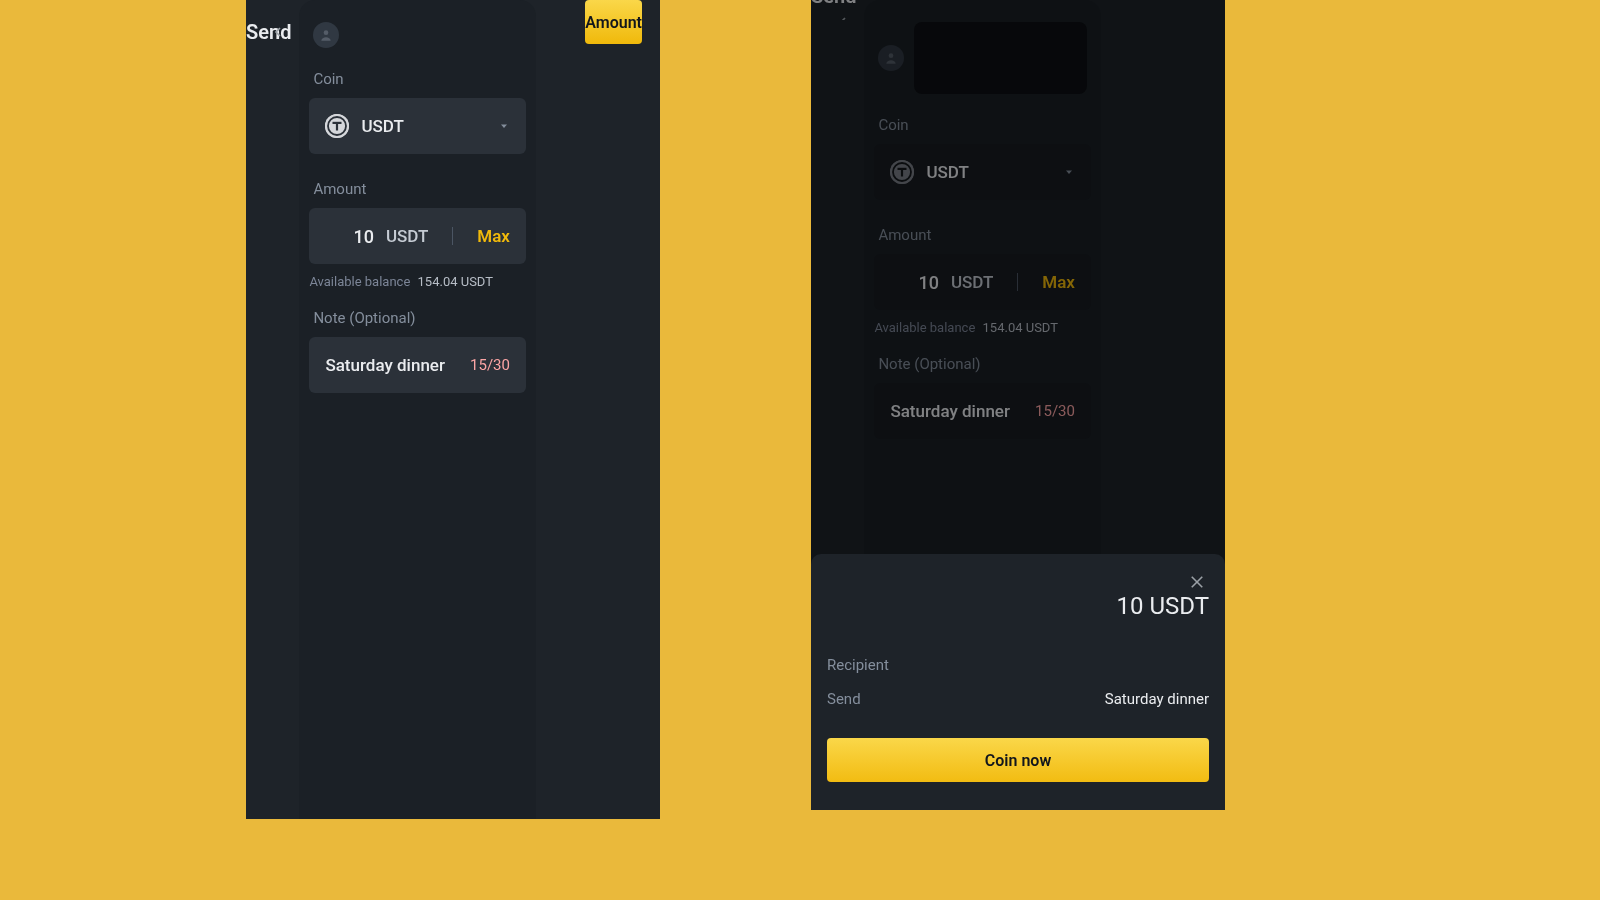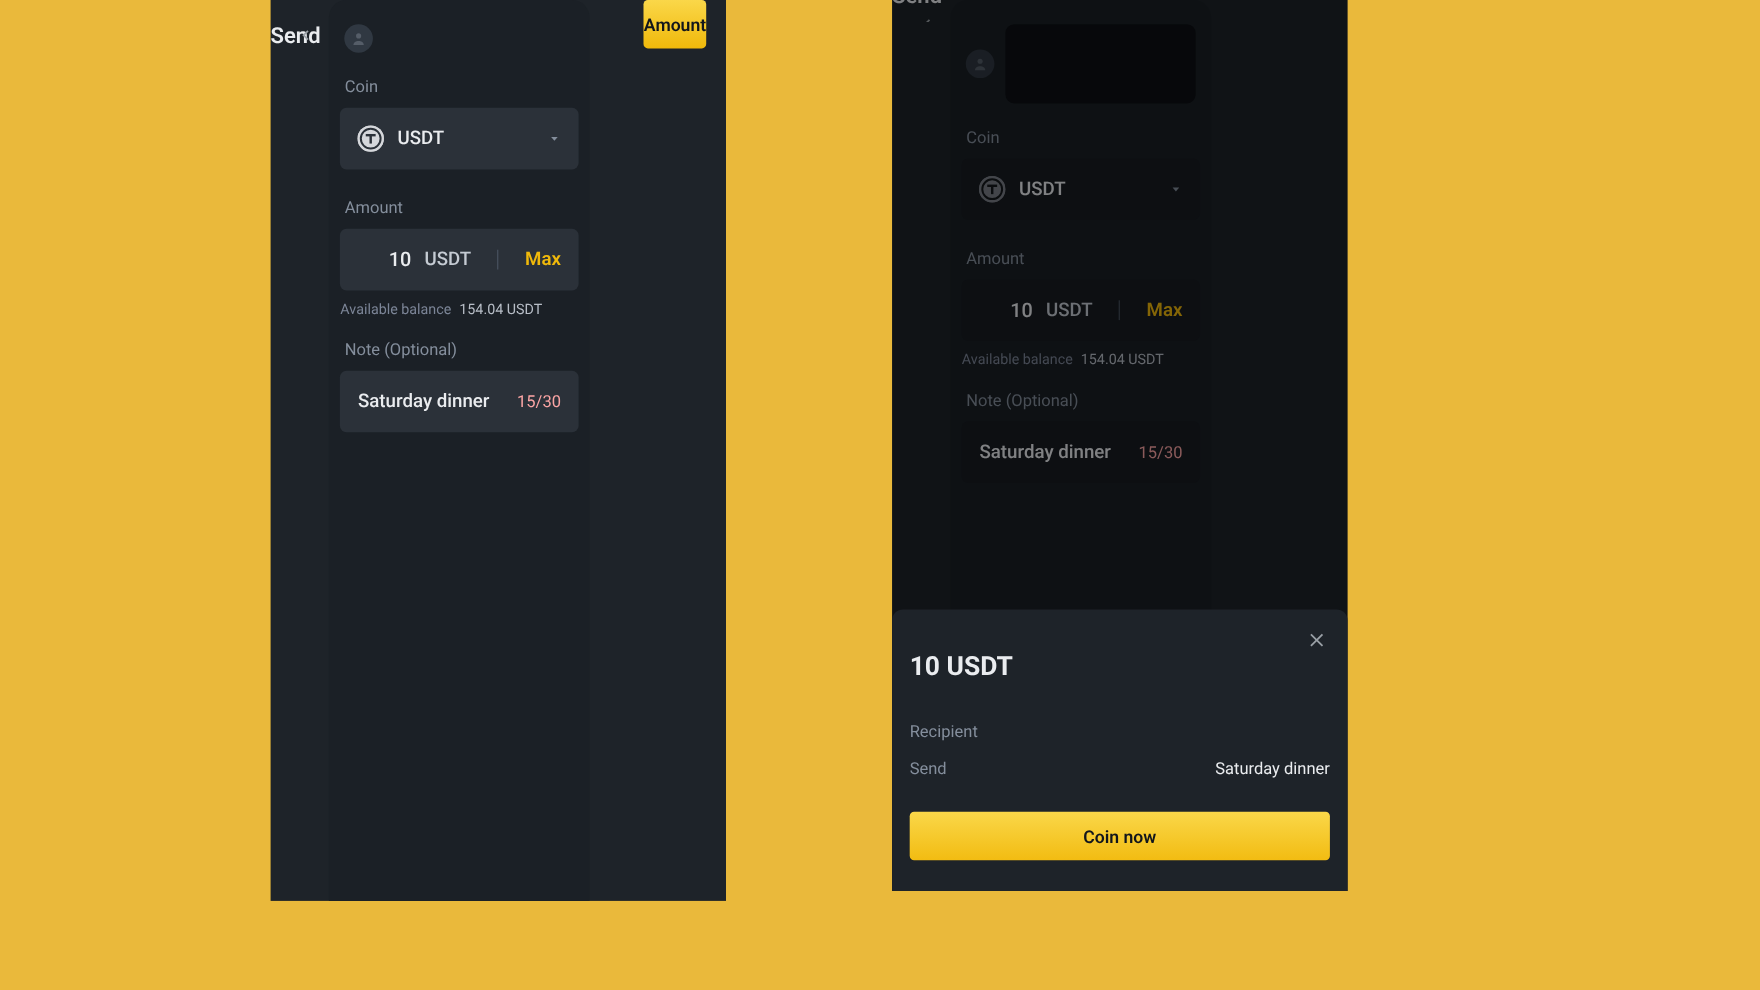--- a/index.html
+++ b/index.html
@@ -162,23 +162,23 @@
     }
     .sheet-close {
       position: absolute;
       right: 14px; top: 14px;
       width: 28px; height: 28px;
       display:flex; align-items:center; justify-content:center;
       color: #9AA0A6;
       cursor: pointer;
     }
     .sheet-amount {
-      text-align: left;
+      text-align: right;
       font-size: 24px;
-      font-weight: 700;
+      font-weight: 400;
       color: #EAECEF;
       padding: 16px 0 28px 0;
     }
     .sheet-row {
       display: flex;
       justify-content: space-between;
       font-size: 15px;
       padding: 8px 0;
     }
     .sheet-row .k { color: #848E9C; }

